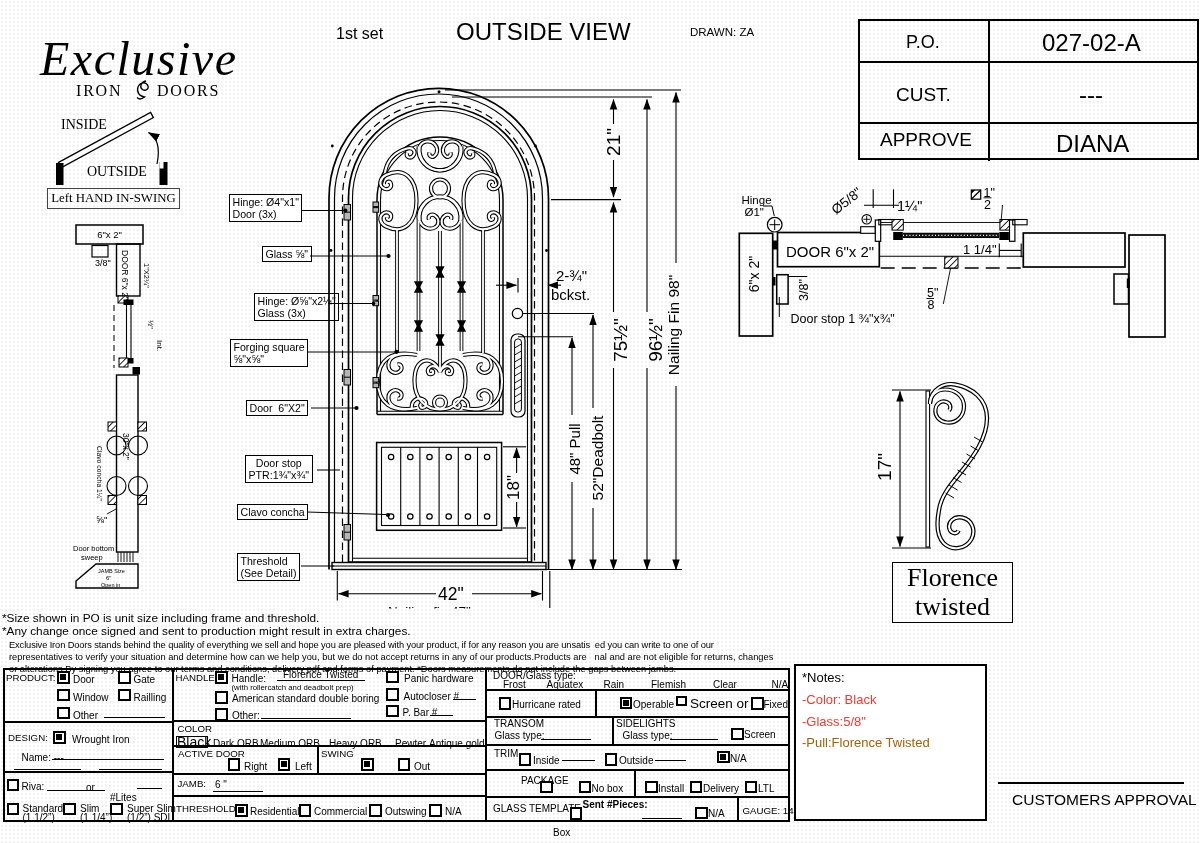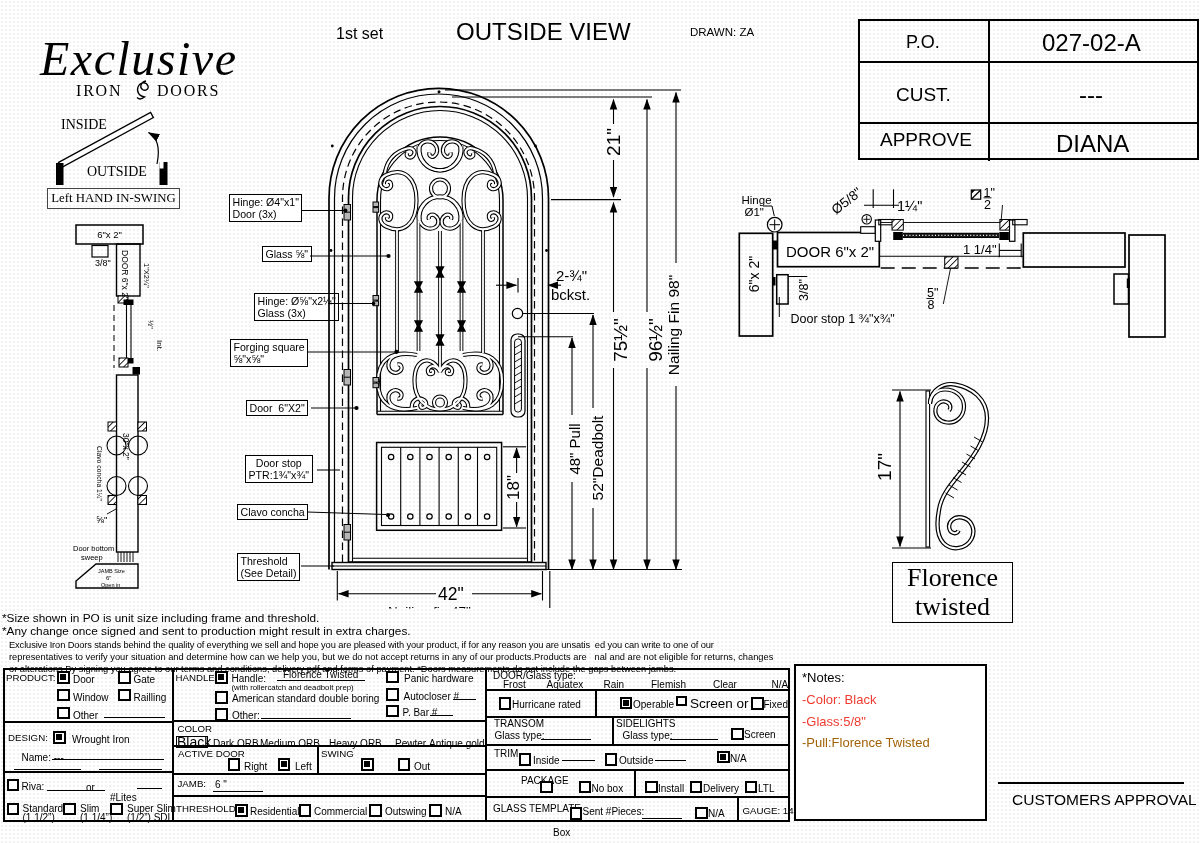--- a/index.html
+++ b/index.html
@@ -616,18 +616,18 @@
     <div class="t" style="left:588.5px;top:114.5px;">No box</div>
   <div class="cb" style="left:642px;top:112.5px;"></div>
     <div class="t" style="left:655px;top:114.5px;">Install</div>
   <div class="cb" style="left:686.5px;top:112.5px;"></div>
     <div class="t" style="left:700px;top:114.5px;">Delivery</div>
   <div class="cb" style="left:741.5px;top:112.5px;"></div>
     <div class="t" style="left:755px;top:114.5px;">LTL</div>
 
   <div class="t" style="left:490px;top:135px;">GLASS TEMPLATE</div>
   <div class="cb" style="left:566.5px;top:139px;"></div>
-    <div class="t" style="left:579.5px;top:138px;">Sent #Pieces:</div>
+    <div class="t" style="left:579.5px;top:131px;font-weight:bold;">Sent #Pieces:</div>
   <div class="abs" style="left:639px;top:150px;width:40px;height:1.4px;background:#000;"></div>
   <div class="cb" style="left:692px;top:138.5px;"></div>
     <div class="t" style="left:705px;top:140px;">N/A</div>
   <div class="t" style="left:739.5px;top:137px;font-size:9.7px;">GAUGE: 14</div>
 </div>
 
 </body></html>

